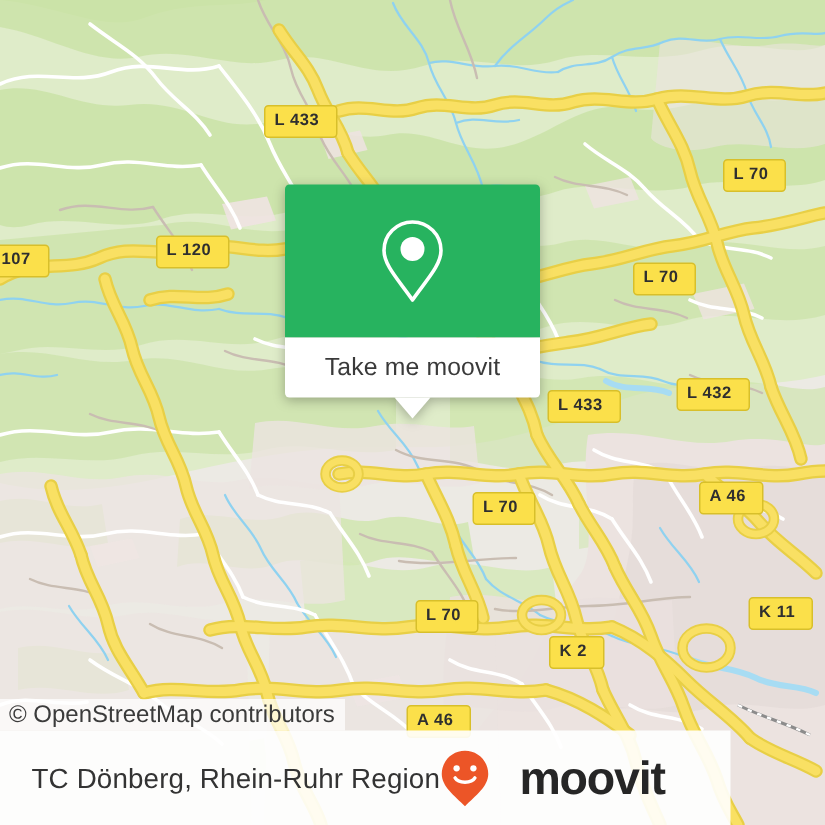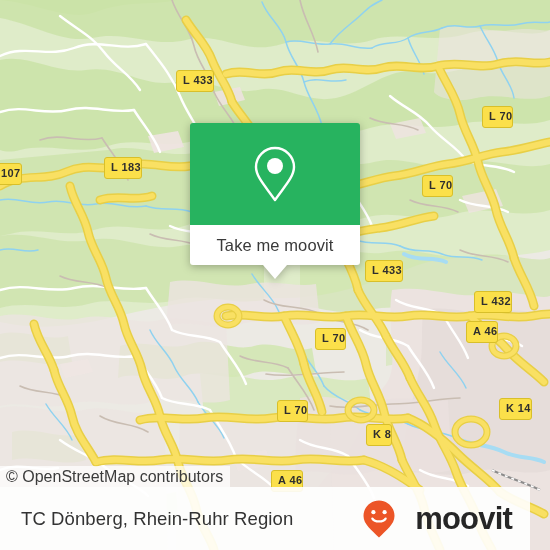--- a/index.html
+++ b/index.html
@@ -32,21 +32,21 @@
     position: absolute;
     background: #fbe04a;
     border: 1px solid #d8bf2a;
     border-radius: 3px;
     color: #2f2f2f;
     font-family: "Liberation Sans", sans-serif;
     font-size: 11px;
     font-weight: bold;
     letter-spacing: 0.4px;
     line-height: 1;
-    padding: 4px 0 5px 6px;
+    padding: 4px 11px 5px 6px;
     white-space: nowrap;
     box-sizing: border-box;
   }
 
   
   #callout {
     position: absolute;
     left: 190px;
     top: 123px;
     width: 170px;
@@ -104,27 +104,26 @@
     font-size: 16px;
     color: #3b3b3b;
     white-space: nowrap;
   }
 
   
   #footer {
     position: absolute;
     left: 0;
     top: 487px;
-    width: 530px;
+    width: 487px;
     height: 63px;
     z-index: 50;
     background: rgba(255,255,255,0.90);
     display: flex;
     align-items: center;
-    justify-content: space-between;
     box-sizing: border-box;
     padding: 0 18px 0 21px;
   }
   #footer-title {
     font-family: "Liberation Sans", sans-serif;
     font-size: 18.5px;
     color: #333333;
     letter-spacing: 0.1px;
     white-space: nowrap;
   }
@@ -415,29 +414,29 @@
       <g fill="none" stroke="#ffffff" stroke-width="1.6" stroke-dasharray="3 4">
         <path d="M492,470 C508,478 524,482 540,490"></path>
       </g>
     </g>
   </svg>
 
   <div id="shields">
       <div class="shield" style="left: 176px; top: 70px;">L 433</div>
       <div class="shield" style="left: 482px; top: 106px;">L 70</div>
       <div class="shield" style="left: -6px; top: 163px;">107</div>
-      <div class="shield" style="left: 104px; top: 157px;">L 183</div>
+      <div class="shield" style="left: 104px; top: 157px;">L 120</div>
       <div class="shield" style="left: 422px; top: 175px;">L 70</div>
       <div class="shield" style="left: 365px; top: 260px;">L 433</div>
-      <div class="shield" style="left: 474px; top: 252px; margin-top: 39px;">L 432</div>
+      <div class="shield" style="left: 451px; top: 252px;">L 432</div>
       <div class="shield" style="left: 315px; top: 328px;">L 70</div>
       <div class="shield" style="left: 466px; top: 321px;">A 46</div>
-      <div class="shield" style="left: 499px; top: 398px;">K 14</div>
+      <div class="shield" style="left: 499px; top: 398px;">K 11</div>
       <div class="shield" style="left: 277px; top: 400px;">L 70</div>
-      <div class="shield" style="left: 366px; top: 424px;">K 8</div>
+      <div class="shield" style="left: 366px; top: 424px;">K 2</div>
       <div class="shield" style="left: 271px; top: 470px;">A 46</div>
     </div>
 
   <div id="callout">
     <div id="callout-top">
       <svg width="48" height="60" viewBox="0 0 48 60">
         <path d="M24 4 C13.5 4 5 12.5 5 23 C5 33 15 43 24 56 C33 43 43 33 43 23 C43 12.5 34.5 4 24 4 Z" fill="none" stroke="#ffffff" stroke-width="2.4" stroke-linejoin="round"></path>
         <circle cx="24" cy="22" r="8" fill="#ffffff"></circle>
       </svg>
     </div>

